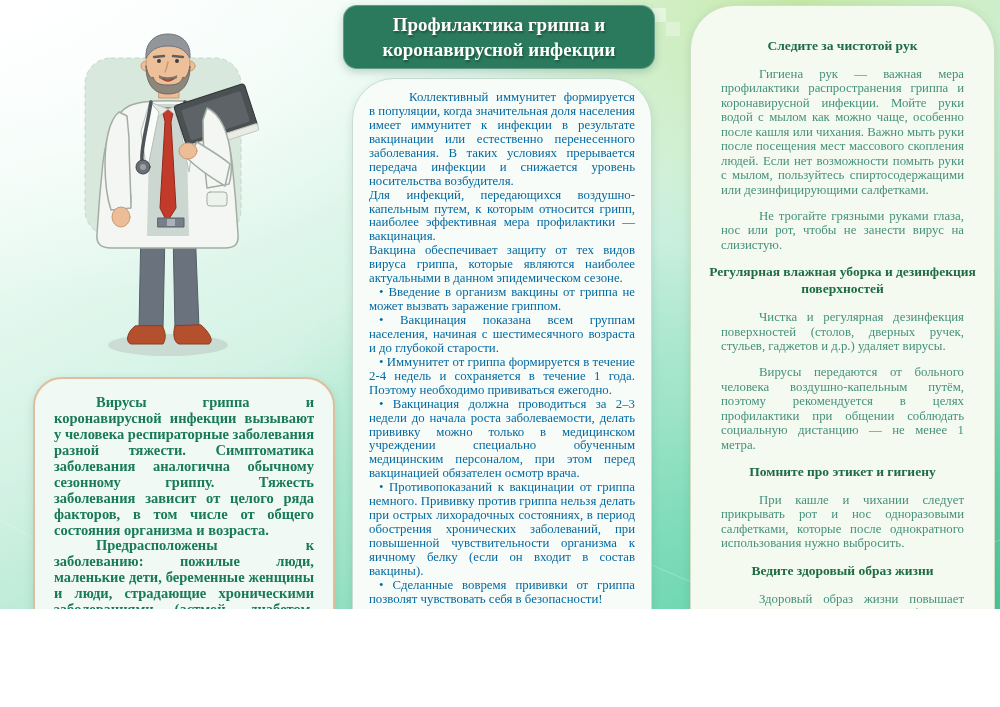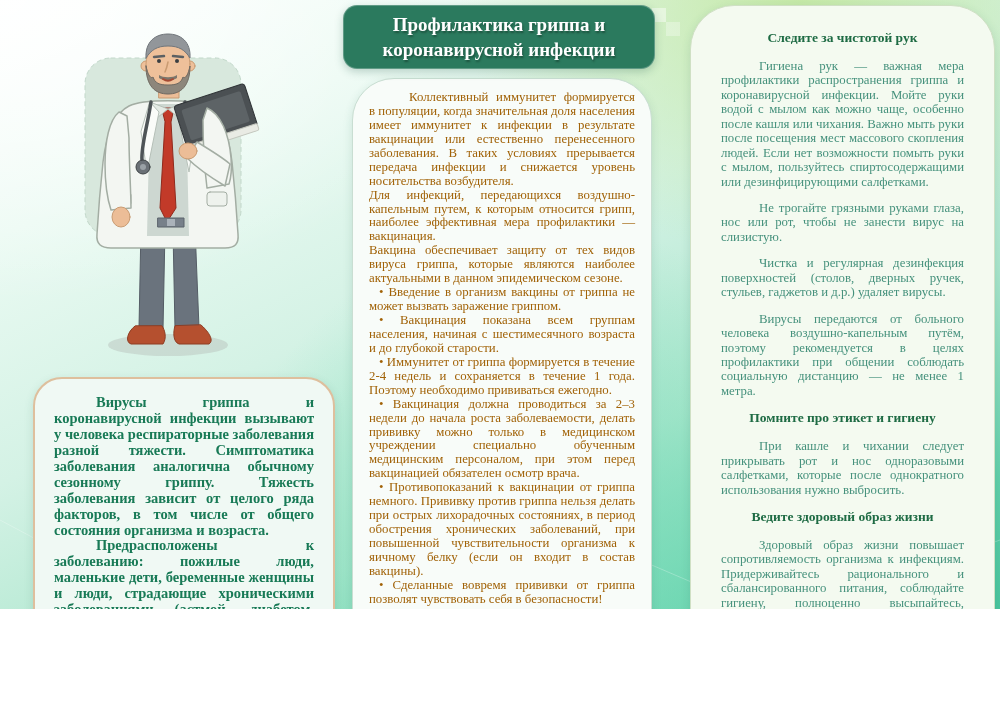--- a/index.html
+++ b/index.html
@@ -30,31 +30,31 @@
     box-shadow:0 3px 10px rgba(40,100,80,0.15);
   }
   .left-box p{margin:0;text-indent:42px;}
   .mid-panel{
     position:absolute;left:352px;top:78px;width:300px;height:609px;z-index:1;
     background:#f8fcf9;border:1px solid #c9ded2;border-radius:42px;
     padding:12px 16px 14px;box-sizing:border-box;overflow:hidden;
     box-shadow:0 3px 10px rgba(40,100,80,0.15);
   }
   .m-head{margin:0 0 2px;text-align:center;font-weight:bold;color:#1c6b49;font-size:15px;}
-  .m-p{margin:0;font-size:12.8px;line-height:1.09;color:#a16207;text-align:justify;}
+  .m-p{margin:0;font-size:12.8px;line-height:1.09;color:#0369a1;text-align:justify;}
   .m-p.indent{text-indent:40px;}
   .m-p.bullet{text-indent:10px;}
   .right-panel{
     position:absolute;left:690px;top:5px;width:305px;height:695px;z-index:1;
     background:#f4faf0;border:1px solid #cfe0c4;border-radius:44px;
     padding:12px 18px;box-sizing:border-box;overflow:hidden;
     box-shadow:0 3px 10px rgba(40,100,80,0.15);
   }
   .r-head{margin:11px 0 10px;text-align:center;font-weight:bold;color:#1e6b44;font-size:13.5px;line-height:1.25;}
-  .r-head.first{margin-top:12px;}
+  .r-head.first{margin-top:20px;}
   .r-p{margin:12px;font-size:12.8px;line-height:1.13;color:#45917c;text-align:justify;text-indent:38px;}
 </style>
 </head>
 <body>
 
 <div class="page">
 
   <svg class="bg-mesh" width="1000" height="707" viewBox="0 0 1000 707">
     <g stroke="rgba(255,255,255,0.25)" fill="none" stroke-width="1">
       <path d="M0,520 L150,600 L60,707"></path>
@@ -158,20 +158,21 @@
     <p class="m-p bullet">• Вакцинация должна проводиться за 2–3 недели до начала роста заболеваемости, делать прививку можно только в медицинском учреждении специально обученным медицинским персоналом, при этом перед вакцинацией обязателен осмотр врача.</p>
     <p class="m-p bullet">• Противопоказаний к вакцинации от гриппа немного. Прививку против гриппа нельзя делать при острых лихорадочных состояниях, в период обострения хронических заболеваний, при повышенной чувствительности организма к яичному белку (если он входит в состав вакцины).</p>
     <p class="m-p bullet">• Сделанные вовремя прививки от гриппа позволят чувствовать себя в безопасности!</p>
   </div>
 
   <div class="right-panel">
     <h3 class="r-head first">Следите за чистотой рук</h3>
     <p class="r-p">Гигиена рук — важная мера профилактики распространения гриппа и коронавирусной инфекции. Мойте руки водой с мылом как можно чаще, особенно после кашля или чихания. Важно мыть руки после посещения мест массового скопления людей. Если нет возможности помыть руки с мылом, пользуйтесь спиртосодержащими или дезинфицирующими салфетками.</p>
     <p class="r-p">Не трогайте грязными руками глаза, нос или рот, чтобы не занести вирус на слизистую.</p>
 
+    <h3 class="r-head">Регулярная влажная уборка и дезинфекция поверхностей</h3>
     <p class="r-p">Чистка и регулярная дезинфекция поверхностей (столов, дверных ручек, стульев, гаджетов и д.р.) удаляет вирусы.</p>
 
     <p class="r-p">Вирусы передаются от больного человека воздушно-капельным путём, поэтому рекомендуется в целях профилактики при общении соблюдать социальную дистанцию — не менее 1 метра.</p>
 
     <h3 class="r-head">Помните про этикет и гигиену</h3>
     <p class="r-p">При кашле и чихании следует прикрывать рот и нос одноразовыми салфетками, которые после однократного использования нужно выбросить.</p>
 
     <h3 class="r-head">Ведите здоровый образ жизни</h3>
     <p class="r-p">Здоровый образ жизни повышает сопротивляемость организма к инфекциям. Придерживайтесь рационального и сбалансированного питания, соблюдайте гигиену, полноценно высыпайтесь, занимайтесь активными видами спорта на открытом воздухе в хорошую погоду.</p>
   </div>

